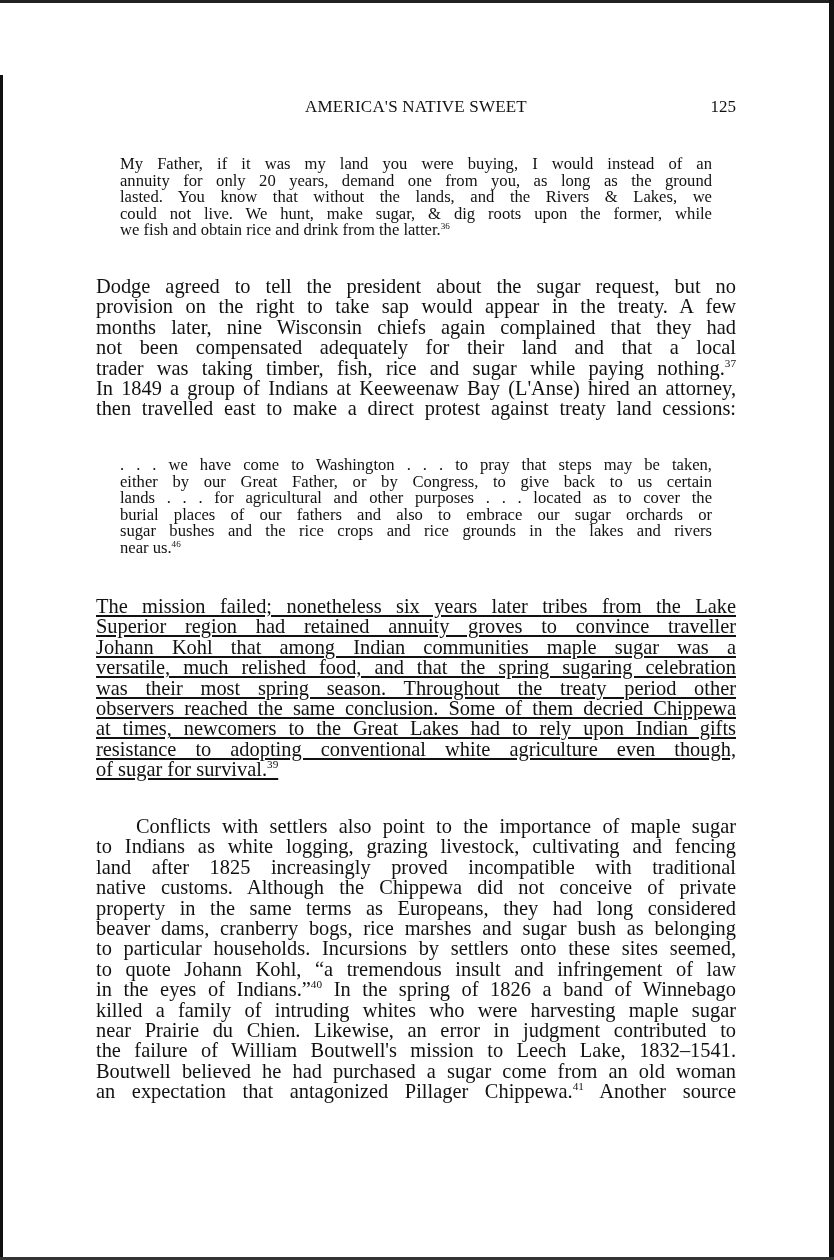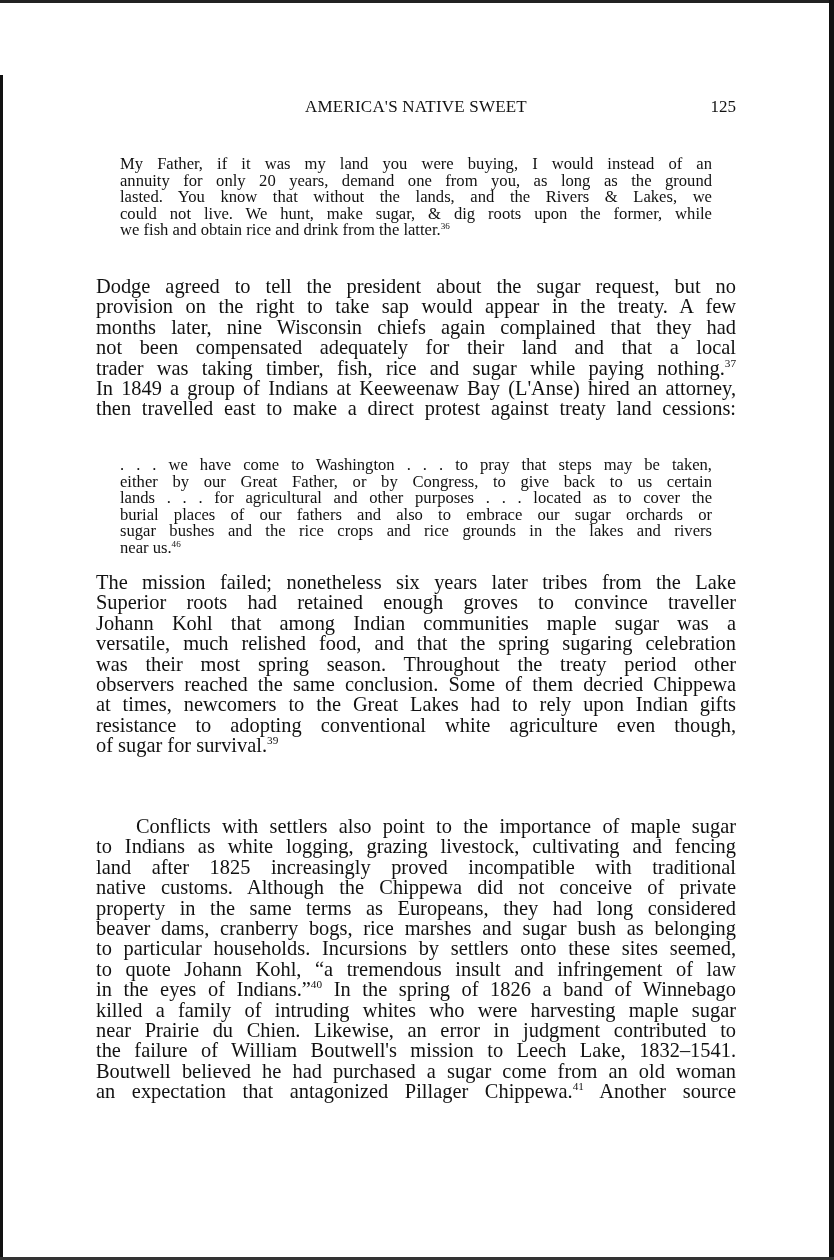--- a/index.html
+++ b/index.html
@@ -52,23 +52,23 @@
 
 <div class="quote" style="top:454px;">
   <span class="line">. . . we have come to Washington . . . to pray that steps may be taken,</span>
   <span class="line">either by our Great Father, or by Congress, to give back to us certain</span>
   <span class="line">lands . . . for agricultural and other purposes . . . located as to cover the</span>
   <span class="line">burial places of our fathers and also to embrace our sugar orchards or</span>
   <span class="line">sugar bushes and the rice crops and rice grounds in the lakes and rivers</span>
   <span class="line last"><span>near us.</span><sup>46</sup></span>
 </div>
 
-<div class="body-text" style="top:570px;">
+<div class="body-text" style="top:594px;text-decoration:underline;">
   <span class="line">The mission failed; nonetheless six years later tribes from the Lake</span>
-  <span class="line">Superior roots had retained enough groves to convince traveller</span>
+  <span class="line">Superior region had retained annuity groves to convince traveller</span>
   <span class="line">Johann Kohl that among Indian communities maple sugar was a</span>
   <span class="line">versatile, much relished food, and that the spring sugaring celebration</span>
   <span class="line">was their most spring season. Throughout the treaty period other</span>
   <span class="line">observers reached the same conclusion. Some of them decried Chippewa</span>
   <span class="line">at times, newcomers to the Great Lakes had to rely upon Indian gifts</span>
   <span class="line">resistance to adopting conventional white agriculture even though,</span>
   <span class="line last"><span>of sugar for survival.</span><sup>39</sup></span>
 </div>
 
 <div class="body-text" style="top:814px;">

